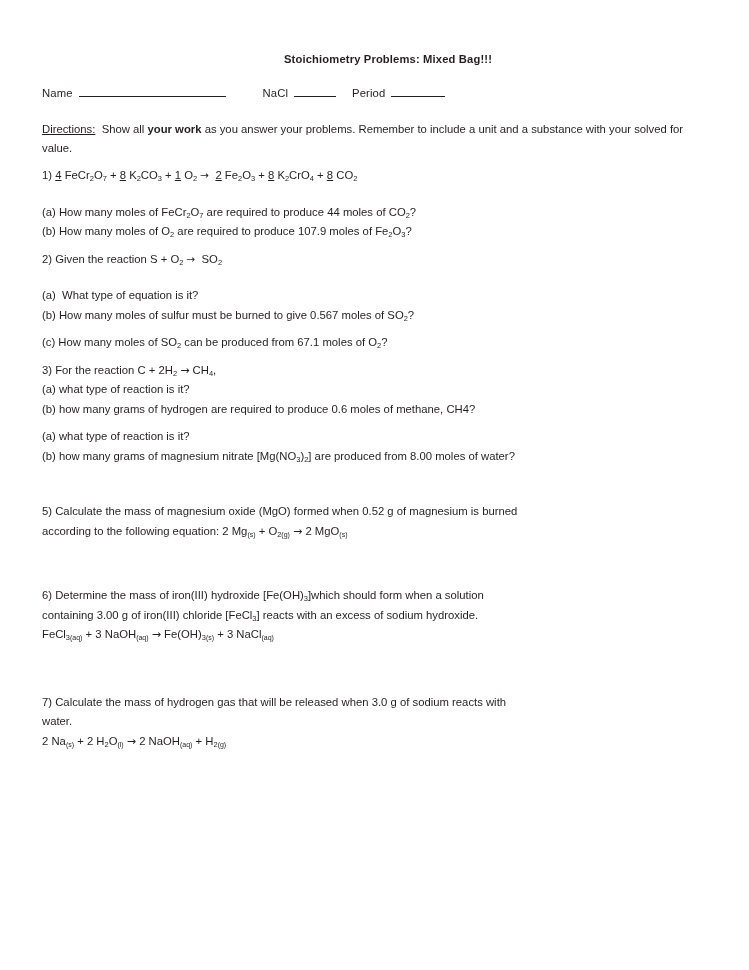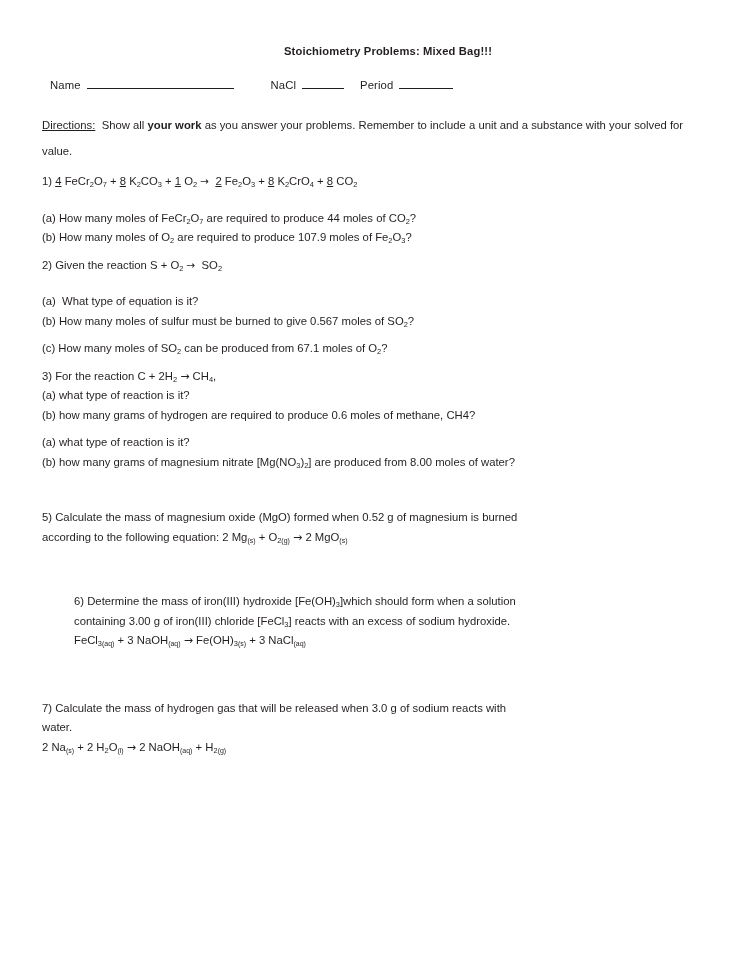--- a/index.html
+++ b/index.html
@@ -22,53 +22,52 @@
     background: #ffffff;
     box-sizing: border-box;
     padding: 0;
     overflow: hidden;
   }
   .doc-title {
     text-align: center;
     font-size: 11.2px;
     font-weight: bold;
     letter-spacing: 0.15px;
-    margin: 4px;
+    margin: 12px;
     padding-top: 41px;
     padding-left: 27px;
   }
   .content {
     padding: 0 59px 0 42px;
   }
   .name-row {
     margin-top: 21px;
     font-size: 11.3px;
     display: flex;
     align-items: baseline;
     white-space: nowrap;
-    margin-left: 8px;
   }
   .fld-label { letter-spacing: 0.1px; }
   .blank {
     display: inline-block;
     border-bottom: 1px solid #231f20;
     height: 10px;
     margin-left: 6px;
     margin-right: 0px;
     vertical-align: baseline;
   }
   .blank-name { width: 147px; }
   .blank-date { width: 42px; }
   .blank-period { width: 54px; }
   .gap-date { width: 37px; display: inline-block; }
   .gap-period { width: 16px; display: inline-block; }
 
   .para {
     font-size: 11.3px;
-    line-height: 26px;
+    line-height: 19px;
     margin: 0;
   }
   .directions-block { margin-top: 21px; }
   .u { text-decoration: underline; }
   .b { font-weight: bold; }
 
   .q-block { margin-top: 19px; }
   .q-line {
     font-size: 11.3px;
     line-height: 19.5px;
@@ -83,21 +82,21 @@
   .state {
     font-size: 0.62em;
     vertical-align: -0.28em;
     line-height: 0;
   }
   .coef { text-decoration: underline; }
   .arrow { font-family: "DejaVu Sans", sans-serif; font-size: 10.5px; }
   .arrow-thin { font-family: "DejaVu Sans", sans-serif; font-size: 11px; }
   .m-top-3 { margin-top: 8px; }
   .m-top-5 { margin-top: 36px; }
-  .m-top-6 { margin-top: 45px; margin-left: 32px; }
+  .m-top-6 { margin-top: 45px; }
   .m-top-7 { margin-top: 48px; }
   .sub-gap2 { margin-top: 17px; }
 </style>
 </head>
 <body>
 
 <div class="page">
 
   <div class="doc-title">Stoichiometry Problems:  Mixed Bag!!!</div>
 

